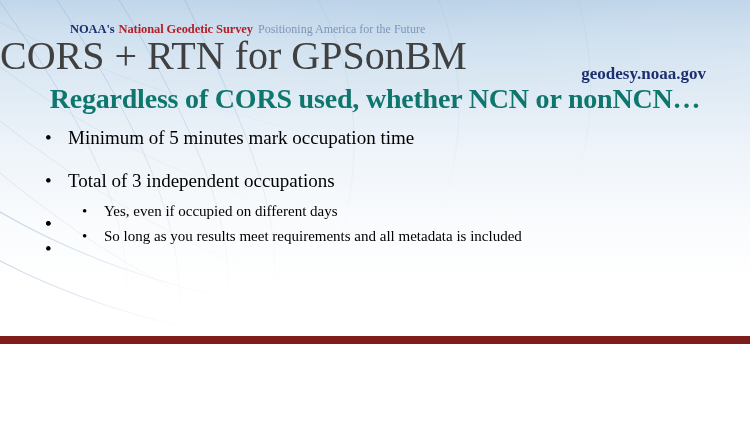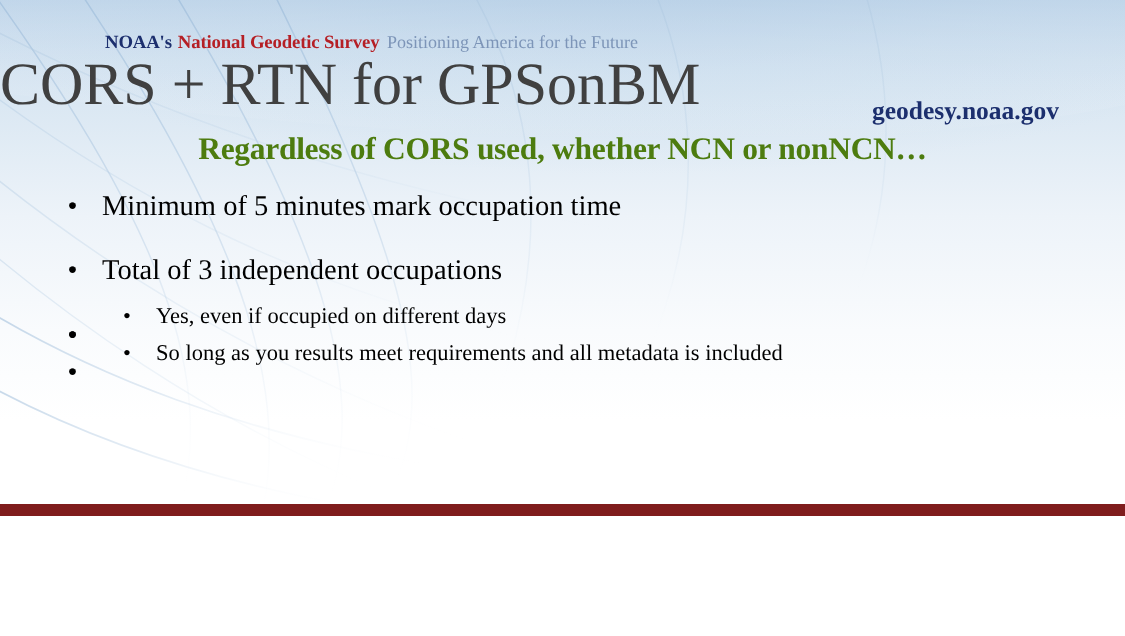--- a/index.html
+++ b/index.html
@@ -89,23 +89,23 @@
     letter-spacing: 0px;
   }
   
   .slide-subtitle {
     position: absolute;
     left: 0; top: 86px;
     width: 750px;
     text-align: center;
     font-family: "Liberation Serif", "DejaVu Serif", serif;
     font-weight: bold;
-    font-size: 21px;
+    font-size: 28px;
     line-height: 26px;
-    color: #4d7c0f;
+    color: #0f766e;
     letter-spacing: -0.2px;
   }
   
   .body-list {
     position: absolute;
     left: 36px; top: 126px;
     width: 700px;
   }
   .bullet-row {
     position: relative;

